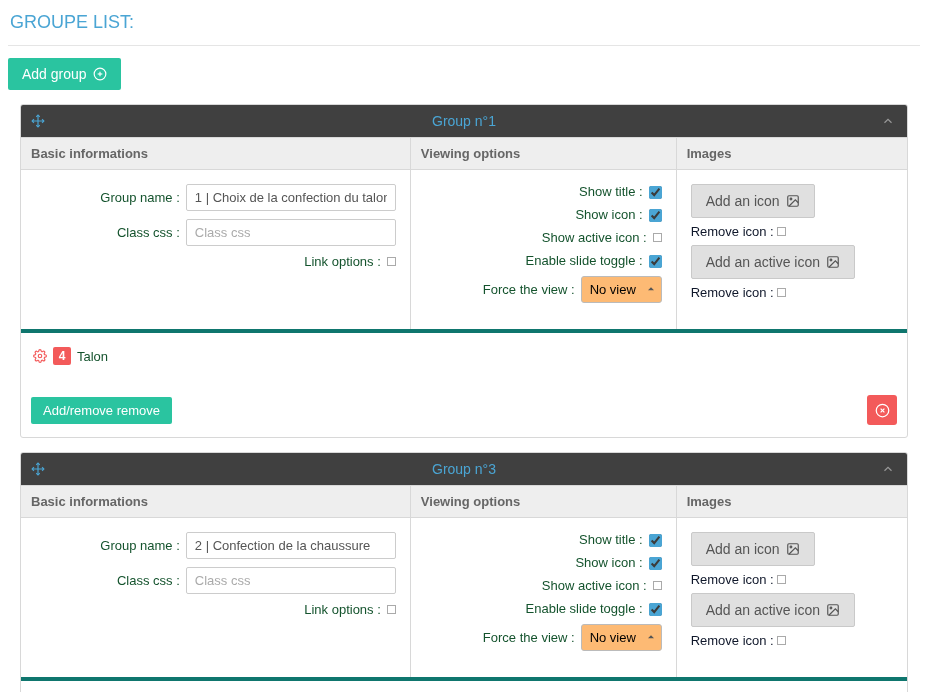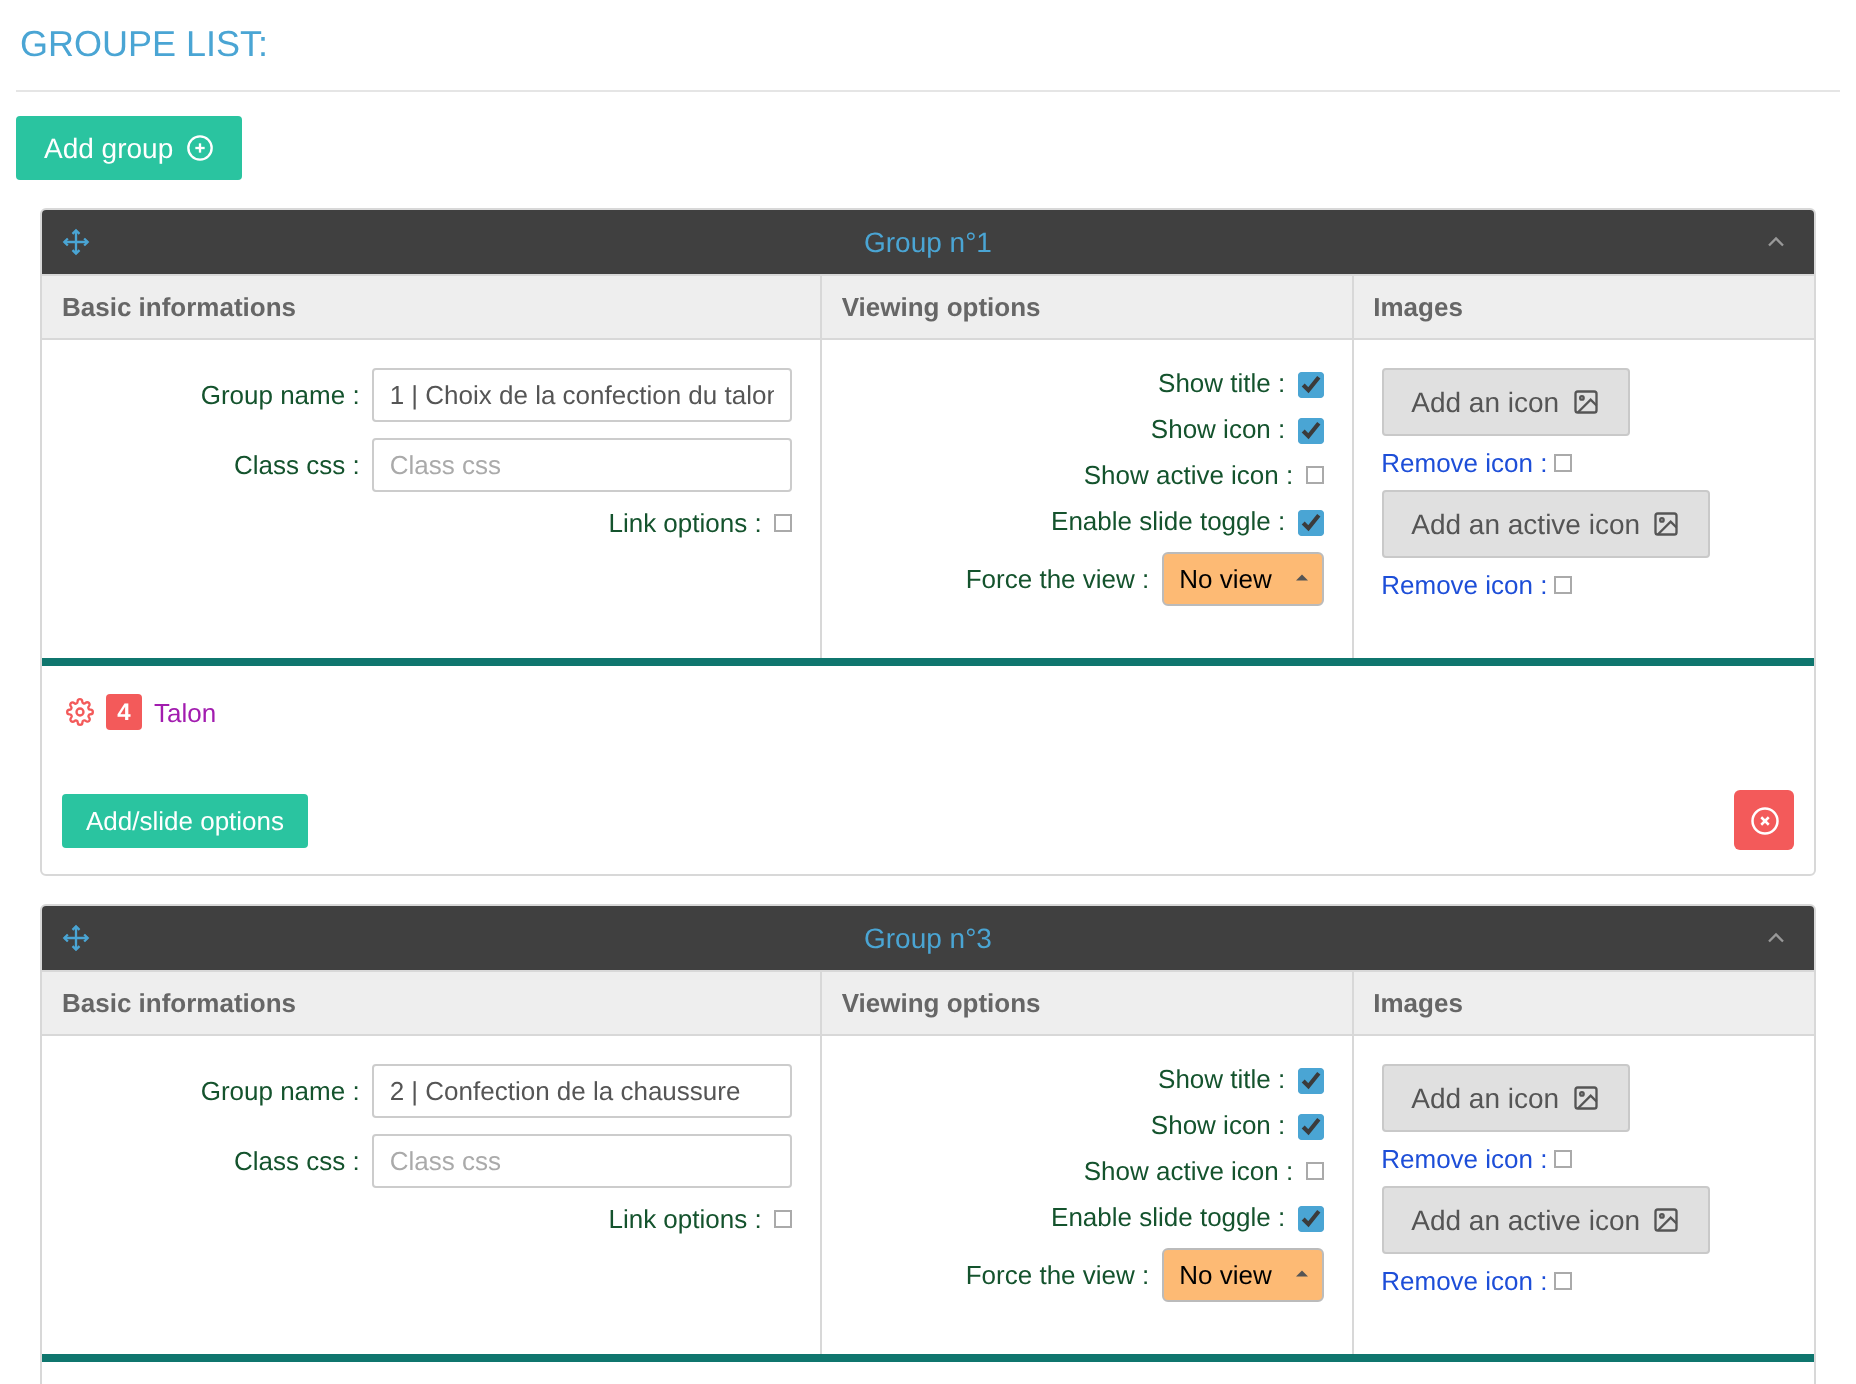--- a/index.html
+++ b/index.html
@@ -161,21 +161,21 @@
       border-left: 3px solid transparent;
       border-right: 3px solid transparent;
       border-top: 3px solid #555;
     }
     .image-actions {
       display:flex;
       flex-direction: column;
       align-items:flex-start;
       gap: 6px;
     }
-    .remove-text { color: #1d4ed8; font-size: 13px; }
+    .remove-text { color: #0f172a; font-size: 13px; }
     .options-row {
       display:flex;
       padding: 14px 12px 20px;
       gap: 40px;
       flex-wrap: wrap;
     }
     .option-item {
       display:flex;
       align-items:center;
       gap:6px;
@@ -185,21 +185,21 @@
       background: #f35a5a;
       color:#fff;
       font-weight:700;
       font-size:12px;
       width:18px; height:18px;
       border-radius:2px;
       display:inline-flex;
       align-items:center;
       justify-content:center;
     }
-    .option-item .opt-name { color:#a21caf; }
+    .option-item .opt-name { color:#14532d; }
     .card-footer {
       display:flex;
       justify-content: space-between;
       align-items:center;
       padding: 10px 10px 12px;
     }
     svg { display:block; }
     .link-options-row { justify-content:flex-end; }
   </style>
 </head>
@@ -316,21 +316,21 @@
               <circle cx="12" cy="12" r="3"></circle>
               <path d="M19.4 15a1.65 1.65 0 0 0 .33 1.82l.06.06a2 2 0 1 1-2.83 2.83l-.06-.06a1.65 1.65 0 0 0-1.82-.33 1.65 1.65 0 0 0-1 1.51V21a2 2 0 1 1-4 0v-.09a1.65 1.65 0 0 0-1-1.51 1.65 1.65 0 0 0-1.82.33l-.06.06a2 2 0 1 1-2.83-2.83l.06-.06a1.65 1.65 0 0 0 .33-1.82 1.65 1.65 0 0 0-1.51-1H3a2 2 0 1 1 0-4h.09a1.65 1.65 0 0 0 1.51-1 1.65 1.65 0 0 0-.33-1.82l-.06-.06a2 2 0 1 1 2.83-2.83l.06.06a1.65 1.65 0 0 0 1.82.33h0a1.65 1.65 0 0 0 1-1.51V3a2 2 0 1 1 4 0v.09a1.65 1.65 0 0 0 1 1.51h0a1.65 1.65 0 0 0 1.82-.33l.06-.06a2 2 0 1 1 2.83 2.83l-.06.06a1.65 1.65 0 0 0-.33 1.82v0a1.65 1.65 0 0 0 1.51 1H21a2 2 0 1 1 0 4h-.09a1.65 1.65 0 0 0-1.51 1z"></path>
             </svg>
       </span>
       <span class="num-badge">4</span>
       <span class="opt-name">Talon</span>
         </div>
       </div>
     <div class="card-footer">
       <button class="btn small">
-          <span>Add/slide options</span>
+          <span>Add/remove remove</span>
         </button>
       <button class="btn red-circle">
         <svg width="15" height="15" viewBox="0 0 24 24" fill="none" stroke="currentColor" stroke-width="2">
             <circle cx="12" cy="12" r="10"></circle>
             <line x1="15" y1="9" x2="9" y2="15"></line>
             <line x1="9" y1="9" x2="15" y2="15"></line>
           </svg>
       </button>
     </div>
   </div>

